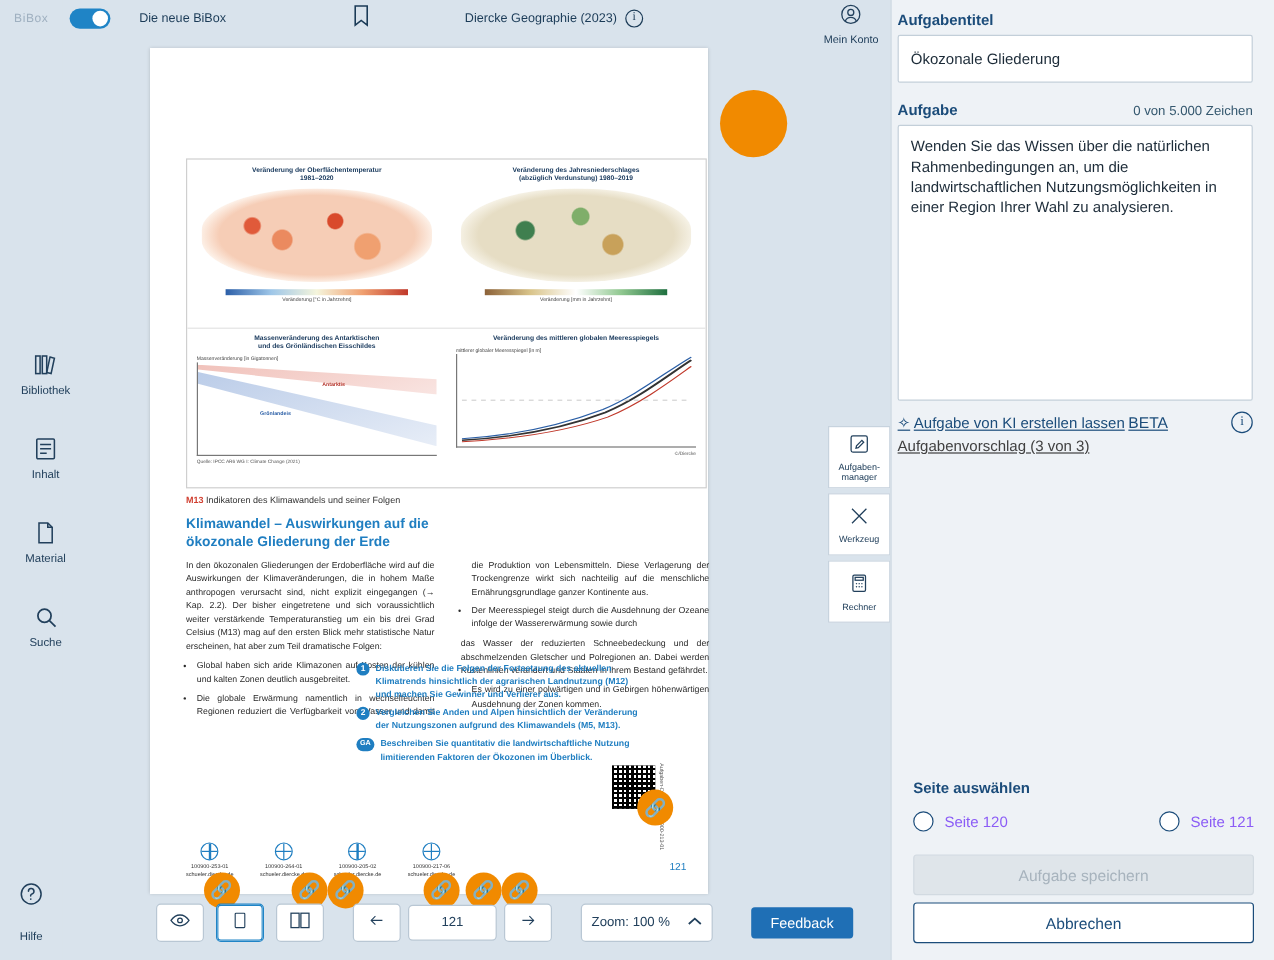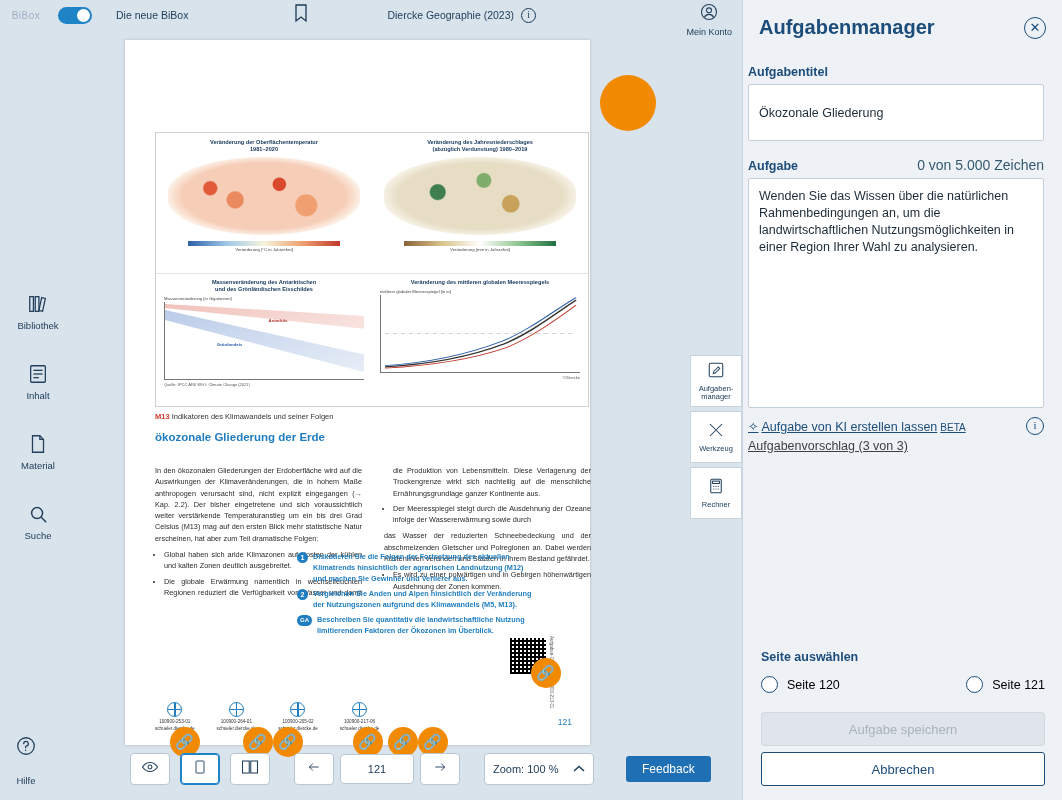--- a/index.html
+++ b/index.html
@@ -187,41 +187,41 @@
     padding: 0 16px;
   }
   .panel-title { font-size: 20px; color: #1b4c7a; font-weight: bold; }
   .close-btn {
     width: 22px; height: 22px; border-radius: 50%; border: 1.6px solid #1b4c7a;
     color: #1b4c7a; font-size: 13px; line-height: 19px; text-align: center; cursor: pointer;
   }
   .panel-body { padding: 10px 18px 0 5px; }
   .fl { font-size: 12.5px; color: #1b4c7a; font-weight: bold; margin-bottom: 5px; }
   .fl-row { display: flex; justify-content: space-between; align-items: baseline; margin: 16px 0 5px 0; }
-  .counter { font-size: 14px; color: #35586f; font-weight: normal; margin-left: 44px; }
+  .counter { font-size: 11px; color: #35586f; font-weight: normal; margin-left: 44px; }
   .txtbox {
     width: 100%; background: #fff; border: 1px solid #c3cfd9; border-radius: 2px;
     padding: 9px 10px; font-size: 12.5px; color: #1c2b38;
   }
-  .title-in { height: 57px; display: flex; align-items: center; }
+  .title-in { height: 40px; display: flex; align-items: center; }
   .task-in { height: 230px; line-height: 1.35; overflow: hidden; }
   .ai-row { margin-top: 9px; display: flex; align-items: center; gap: 6px; }
   .ai-link {
     font-size: 12.5px; color: #1b4c7a; text-decoration: underline; cursor: pointer;
     display: flex; align-items: baseline; gap: 3px;
   }
-  .beta { font-size: 10px; vertical-align: super; text-decoration: none; }
+  .beta { font-size: 13px; vertical-align: super; text-decoration: none; }
   .suggest {
     margin-top: 4px; font-size: 12.5px; color: #404040; text-decoration: underline; cursor: pointer;
   }
   .pick-label { position: absolute; left: 18px; top: 650px; font-size: 12.5px; color: #1b4c7a; font-weight: bold; }
   .radios { position: absolute; left: 18px; top: 676px; width: 284px; display: flex; justify-content: space-between; }
   .radio { display: flex; align-items: center; gap: 9px; cursor: pointer; }
   .rdot { width: 17px; height: 17px; border-radius: 50%; border: 1.8px solid #1b4c7a; background: #fff; }
-  .rlbl { font-size: 12.5px; color: #000000; }
+  .rlbl { font-size: 12.5px; color: #8b5cf6; }
   .btn-save, .btn-cancel {
     position: absolute; left: 18px; width: 284px; height: 34px; border-radius: 3px;
     display: flex; align-items: center; justify-content: center; font-size: 13px; cursor: pointer;
   }
   .btn-save { top: 712px; background: #dfe5ea; color: #a7b3bd; border: 1px solid #d2dae1; }
   .btn-cancel { top: 752px; background: #fff; color: #1b4c7a; border: 1.4px solid #1b4c7a; }
 </style>
 </head>
 <body>
 
@@ -369,20 +369,21 @@
         </div>
       </div>
     </div>
 
     <div class="m13">
       <b>M13</b>
       <span>Indikatoren des Klimawandels und seiner Folgen</span>
     </div>
 
     <div class="art-h">
+      <div>Klimawandel – Auswirkungen auf die</div>
       <div>ökozonale Gliederung der Erde</div>
     </div>
 
     <div class="cols">
       <p>In den ökozonalen Gliederungen der Erdoberfläche wird auf die Auswirkungen der Klimaveränderungen, die in hohem Maße anthropogen verursacht sind, nicht explizit eingegangen (→ Kap. 2.2). Der bisher eingetretene und sich voraussichtlich weiter verstärkende Temperaturanstieg um ein bis drei Grad Celsius (M13) mag auf den ersten Blick mehr statistische Natur erscheinen, hat aber zum Teil dramatische Folgen:</p>
       <ul>
         <li>Global haben sich aride Klimazonen auf Kosten der kühlen und kalten Zonen deutlich ausgebreitet.</li>
         <li>Die globale Erwärmung namentlich in wechselfeuchten Regionen reduziert die Verfügbarkeit von Wasser und damit die Produktion von Lebensmitteln. Diese Verlagerung der Trockengrenze wirkt sich nachteilig auf die menschliche Ernährungsgrundlage ganzer Kontinente aus.</li>
         <li>Der Meeresspiegel steigt durch die Ausdehnung der Ozeane infolge der Wassererwärmung sowie durch</li>
       </ul>
@@ -533,24 +534,20 @@
         <svg width="12" height="8" viewBox="0 0 12 8" fill="none" stroke="currentColor" stroke-width="1.5">
           <polyline points="1,6 6,1.5 11,6"></polyline>
         </svg>
       </span>
     </div>
 
     <div class="feedback">Feedback</div>
   </div>
 
   <div class="panel">
-    <div class="panel-head">
-      <span class="panel-title">Aufgabenmanager</span>
-      <span class="close-btn">✕</span>
-    </div>
 
     <div class="panel-body">
       <div class="fl">Aufgabentitel</div>
       <div class="txtbox title-in">Ökozonale Gliederung</div>
 
       <div class="fl-row">
         <span class="fl" style="margin:0">Aufgabe</span>
         <span class="counter">0 von 5.000 Zeichen</span>
       </div>
       <div class="txtbox task-in">Wenden Sie das Wissen über die natürlichen Rahmenbedingungen an, um die landwirtschaftlichen Nutzungsmöglichkeiten in einer Region Ihrer Wahl zu analysieren.</div>

